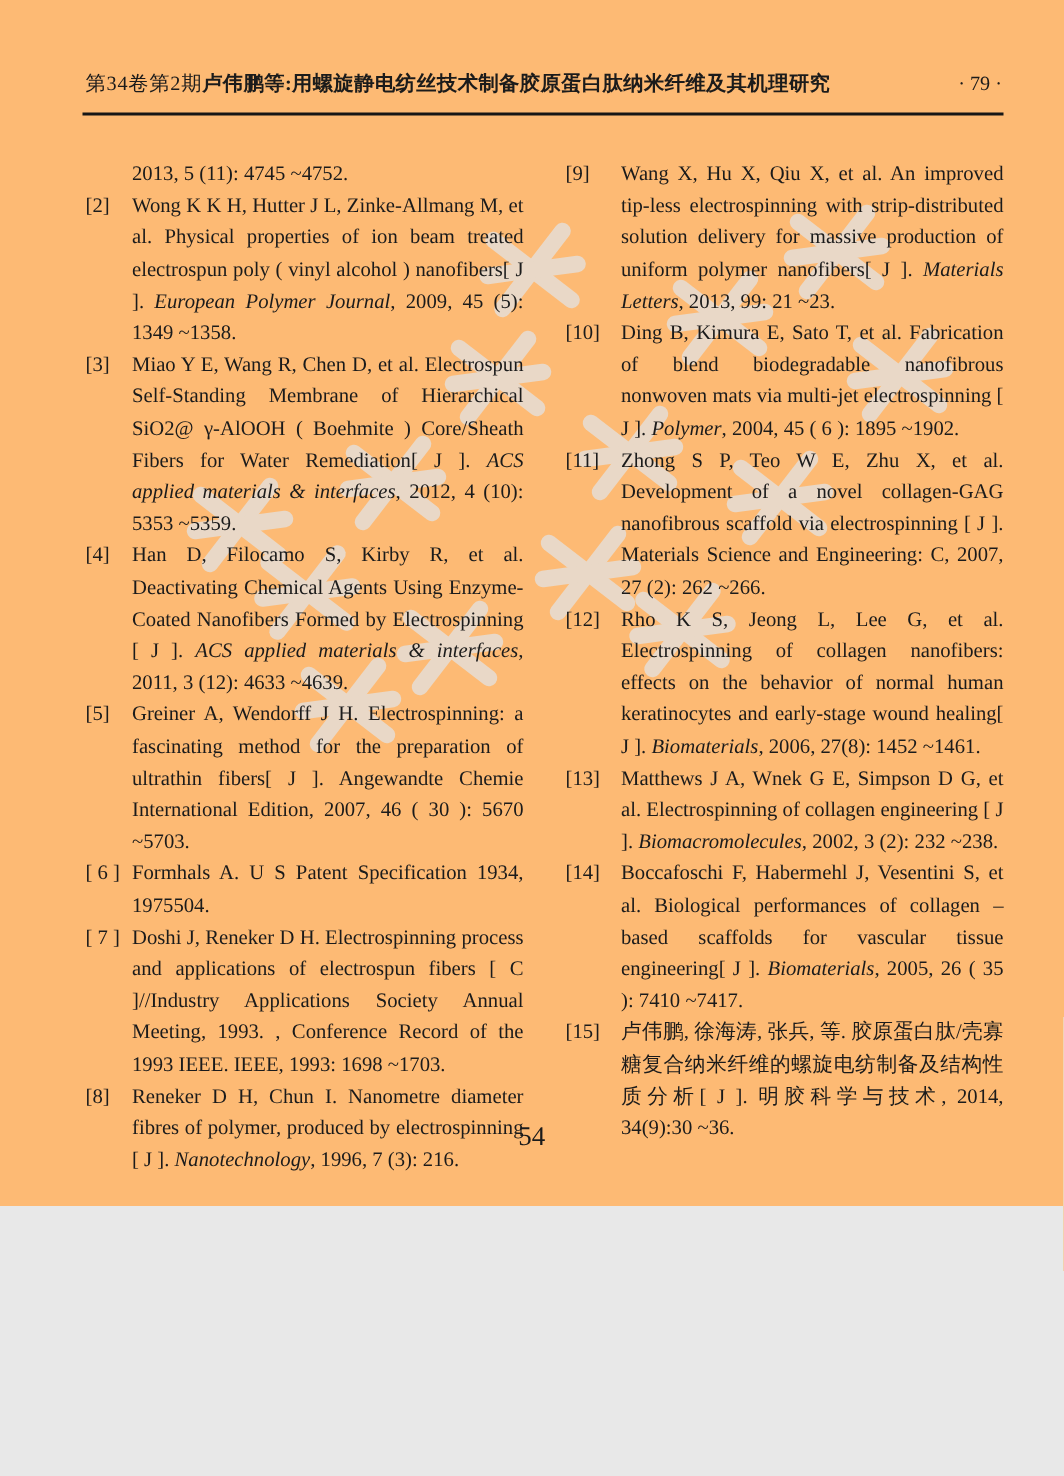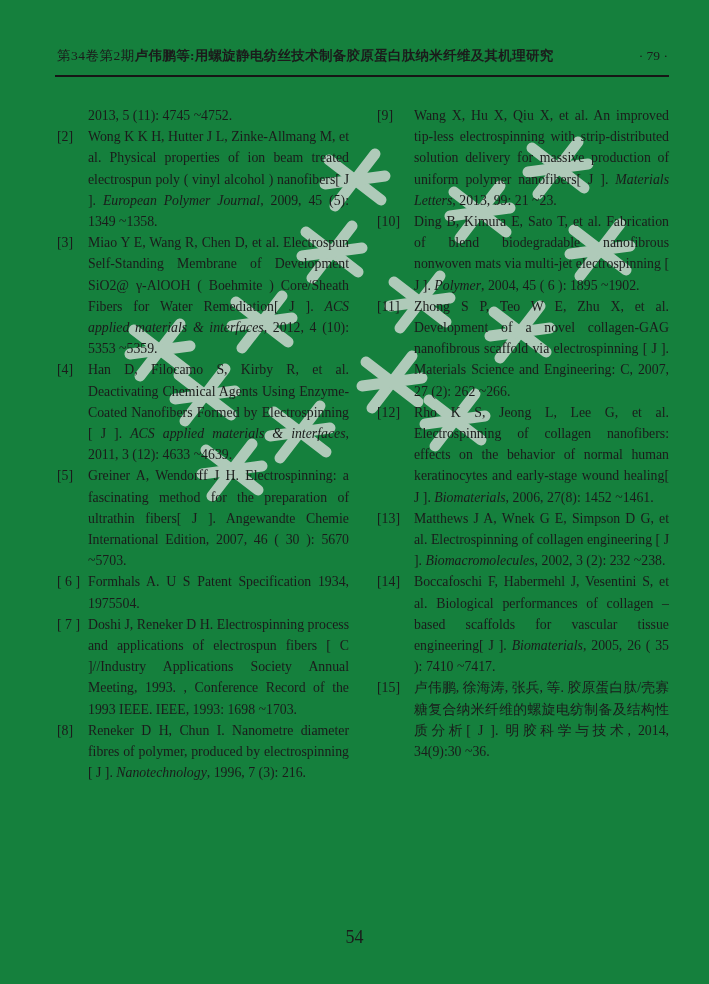--- a/index.html
+++ b/index.html
@@ -1,19 +1,19 @@
 <!DOCTYPE html>
 <html><head>
 <meta charset="utf-8">
 <style>
   html,body { margin:0; padding:0; background:#e8e8e8; }
   .page {
     position:relative;
-    width:709px; height:984px;
-    background:#15803d;
+    width:709px; height:804px;
+    background:#fdba74;
     font-family:"Liberation Serif","DejaVu Serif",serif;
     color:#1b1b1b;
     overflow:hidden;
     box-sizing:border-box;
   }
   .wm { position:absolute; top:0; left:0; z-index:0; pointer-events:none; }
   .hdr {
     position:absolute; top:47px; left:57px; right:41px;
     display:flex; align-items:baseline;
     font-size:13.5px; z-index:2;
@@ -110,21 +110,21 @@
     <span class="ref-text"><span>2013, 5 (11): 4745 ~4752.</span></span>
   </div>
 
   <div class="ref">
     <span class="ref-label">[2]</span>
     <span class="ref-text"><span>Wong K K H, Hutter J L, Zinke-Allmang M, et al. Physical properties of ion beam treated electrospun poly ( vinyl alcohol ) nanofibers[ J ]. </span><em>European Polymer Journal</em><span>, 2009, 45 (5): 1349 ~1358.</span></span>
   </div>
 
   <div class="ref">
     <span class="ref-label">[3]</span>
-    <span class="ref-text"><span>Miao Y E, Wang R, Chen D, et al. Electrospun Self-Standing Membrane of Development SiO2@ γ-AlOOH ( Boehmite ) Core/Sheath Fibers for Water Remediation[ J ]. </span><em>ACS applied materials &amp; interfaces</em><span>, 2012, 4 (10): 5353 ~5359.</span></span>
+    <span class="ref-text"><span>Miao Y E, Wang R, Chen D, et al. Electrospun Self-Standing Membrane of Hierarchical SiO2@ γ-AlOOH ( Boehmite ) Core/Sheath Fibers for Water Remediation[ J ]. </span><em>ACS applied materials &amp; interfaces</em><span>, 2012, 4 (10): 5353 ~5359.</span></span>
   </div>
 
   <div class="ref">
     <span class="ref-label">[4]</span>
     <span class="ref-text"><span>Han D, Filocamo S, Kirby R, et al. Deactivating Chemical Agents Using Enzyme-Coated Nanofibers Formed by Electrospinning [ J ]. </span><em>ACS applied materials &amp; interfaces</em><span>, 2011, 3 (12): 4633 ~4639.</span></span>
   </div>
 
   <div class="ref">
     <span class="ref-label">[5]</span>
     <span class="ref-text"><span>Greiner A, Wendorff J H. Electrospinning: a fascinating method for the preparation of ultrathin fibers[ J ]. Angewandte Chemie International Edition, 2007, 46 ( 30 ): 5670 ~5703.</span></span>

